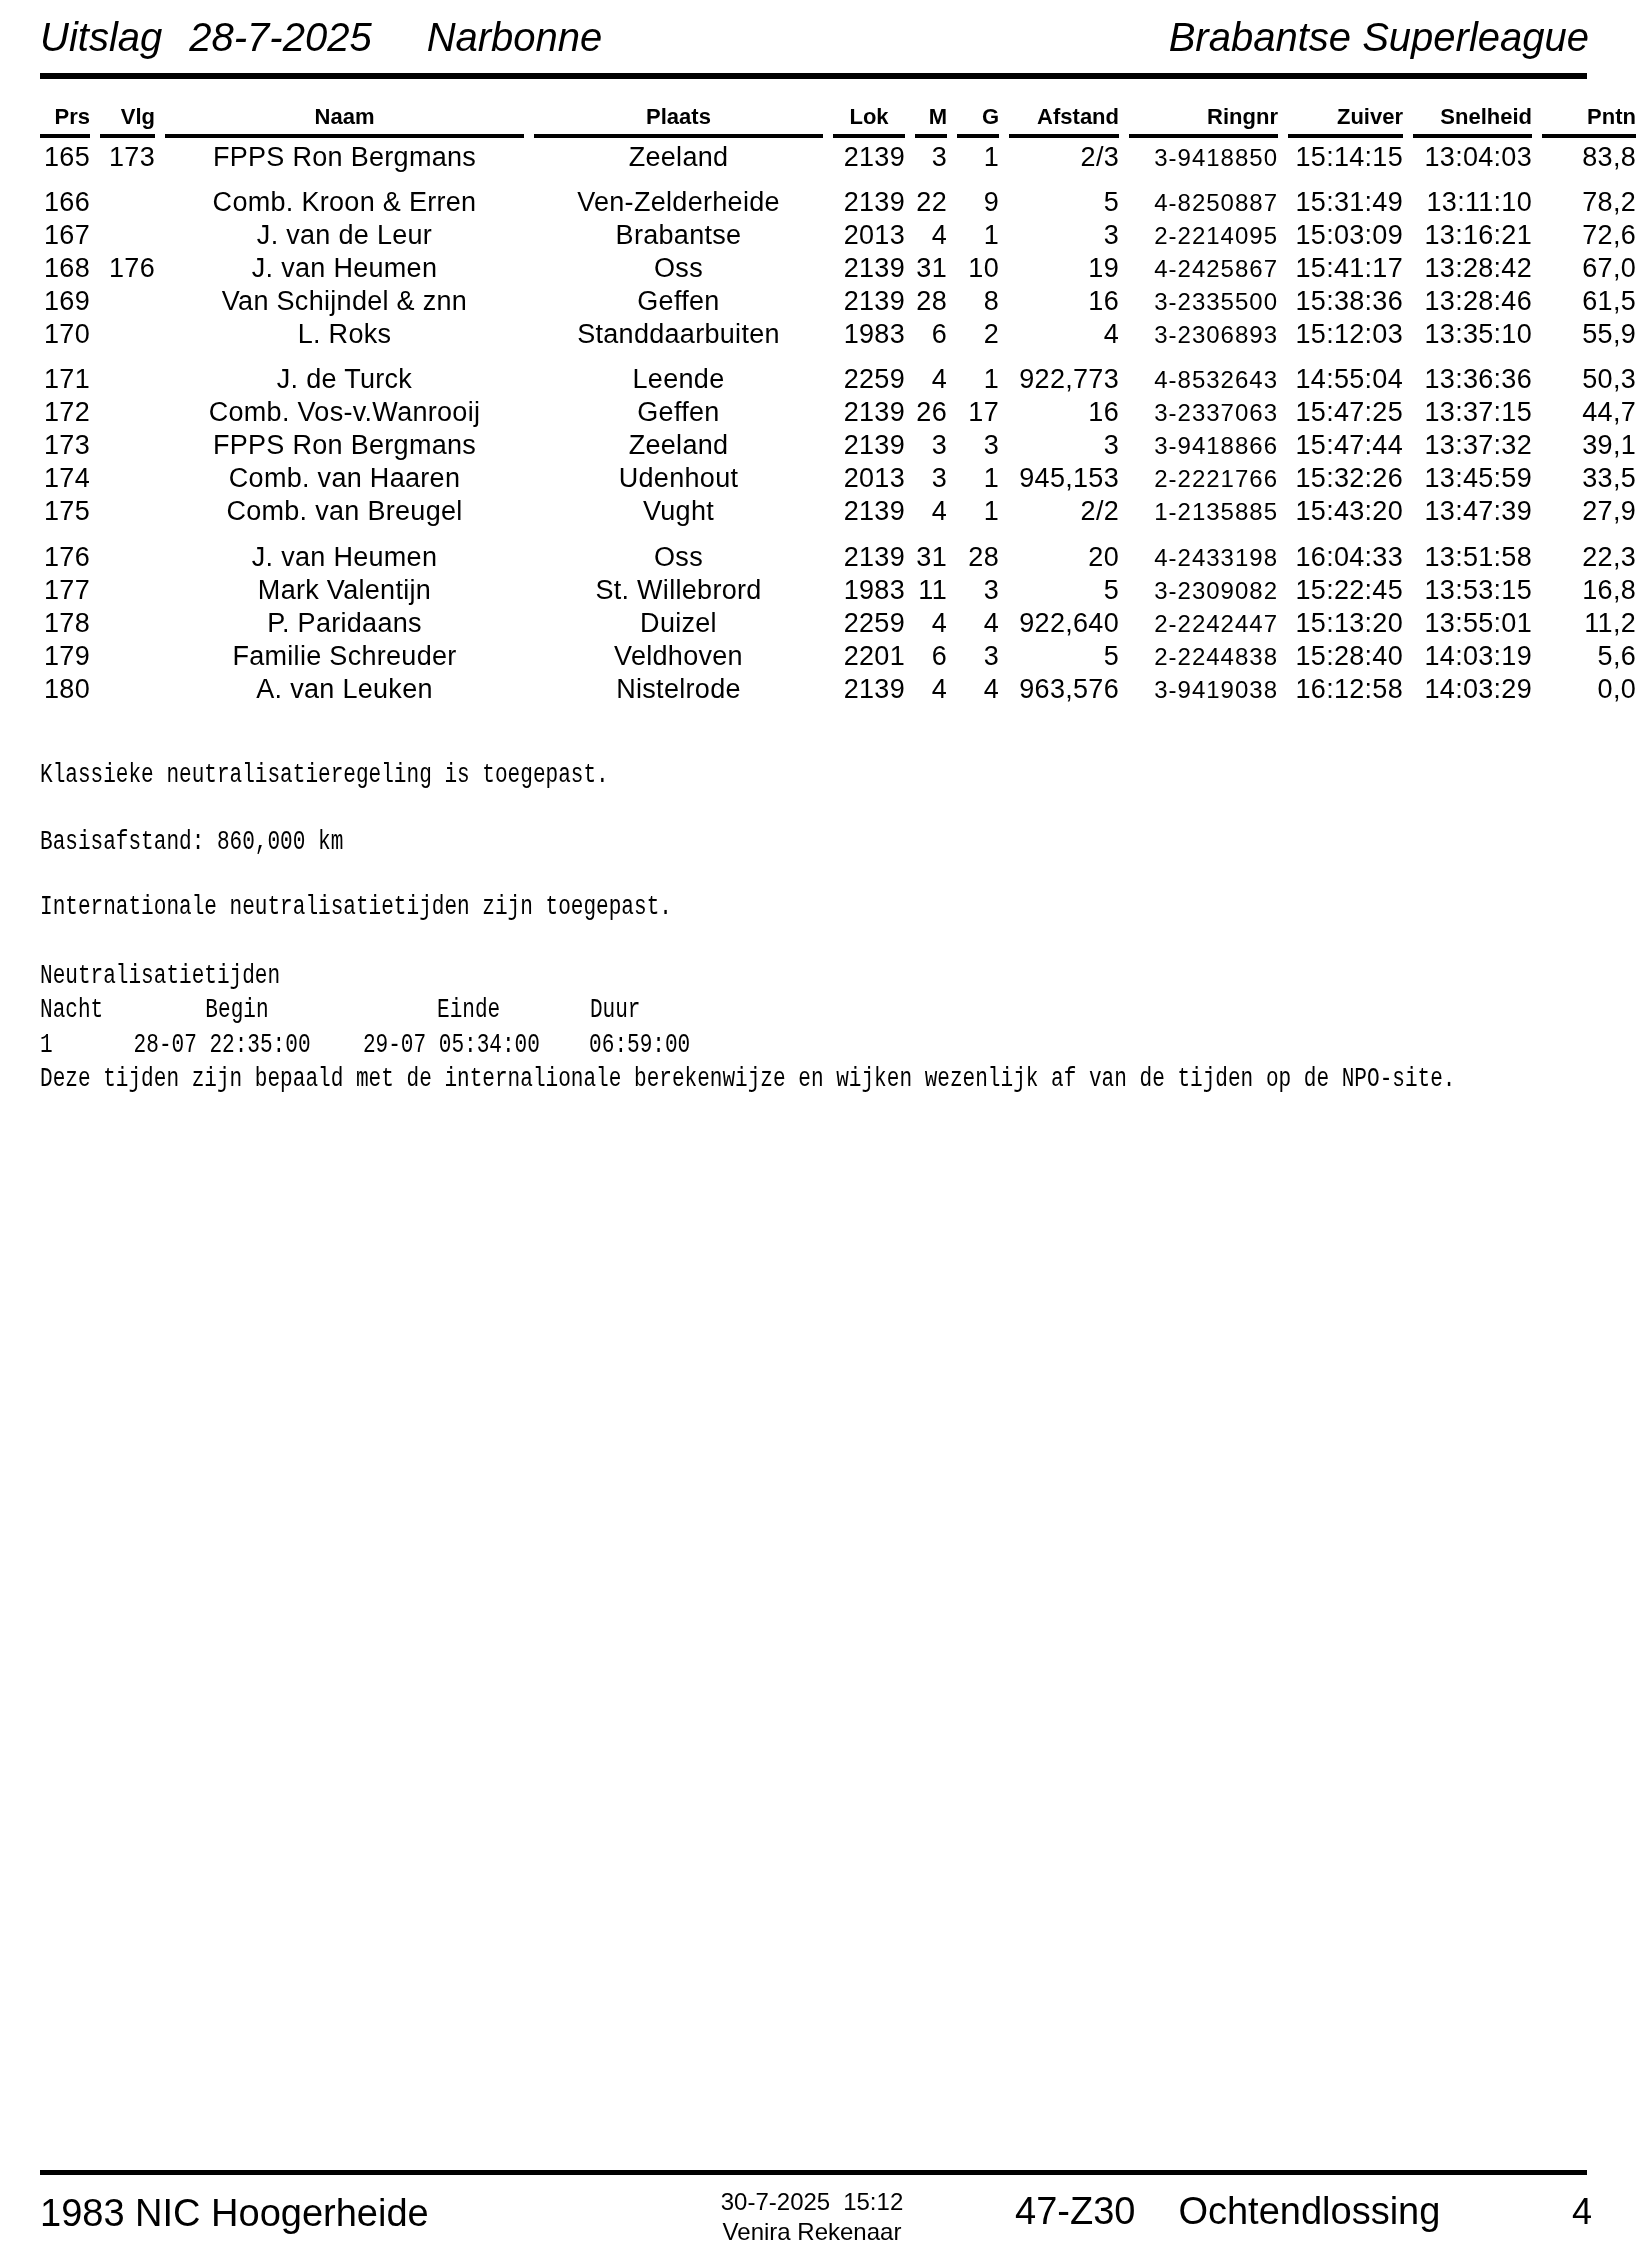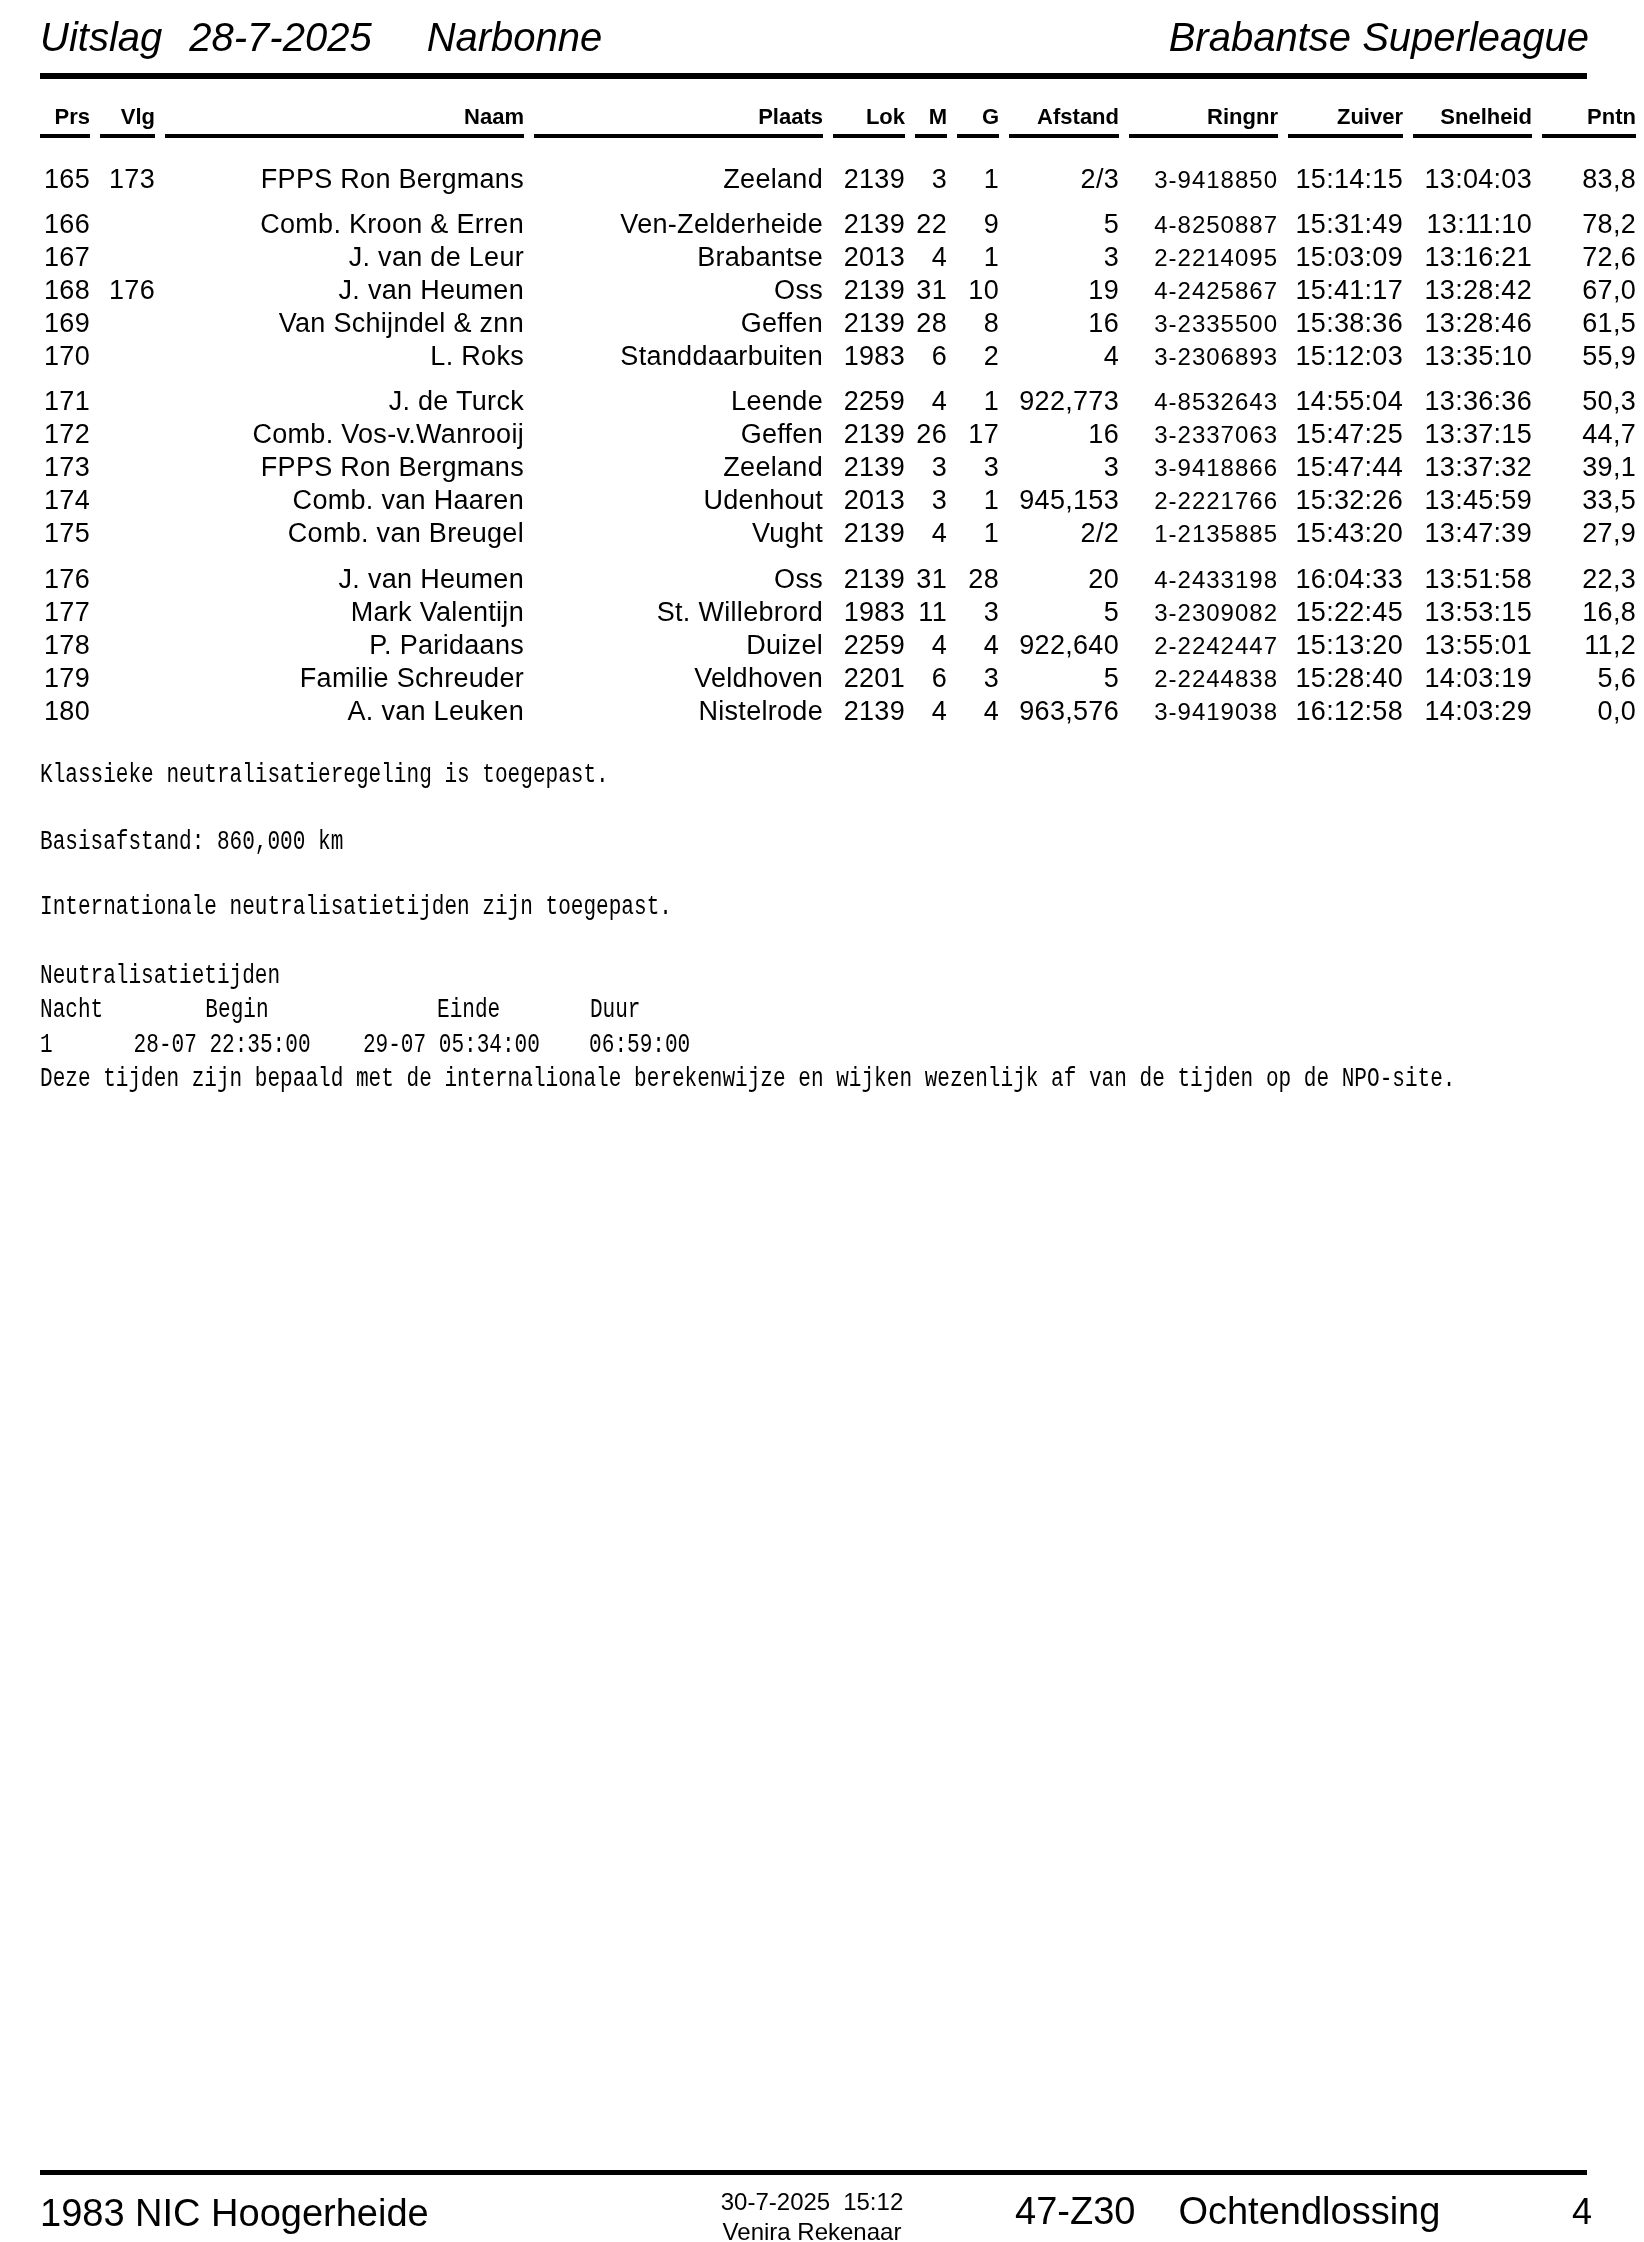--- a/index.html
+++ b/index.html
@@ -21,23 +21,23 @@
   .results{position:absolute;left:40px;top:101px;width:1528px}
   .tgrid{
     display:grid;
     grid-template-columns:50px 55px 359px 289px 72px 32px 42px 110px 149px 115px 119px 94px;
     column-gap:10px;
   }
   .results-header .hcell{
     font-weight:bold;font-size:22px;line-height:32.5px;
     border-bottom:4.8px solid #000;white-space:nowrap;
   }
-  .al{text-align:right}
+  .al{text-align:center}
   .ar{text-align:right}
-  .results-rows{margin-top:25px}
+  .results-rows{margin-top:3px}
   .trow{height:33px;font-size:27px;line-height:33px;letter-spacing:0.3px;white-space:nowrap}
   .trow.group-break{margin-top:12.4px}
   .trow .cell{overflow:visible}
   .cell-ringnr{font-size:24px;letter-spacing:1px}
   
   .mono-line{
     position:absolute;left:40px;height:32.5px;
     font-family:"Liberation Mono",monospace;font-size:27px;line-height:32.5px;
     transform:scaleX(0.78);transform-origin:0 0;white-space:nowrap;
   }

